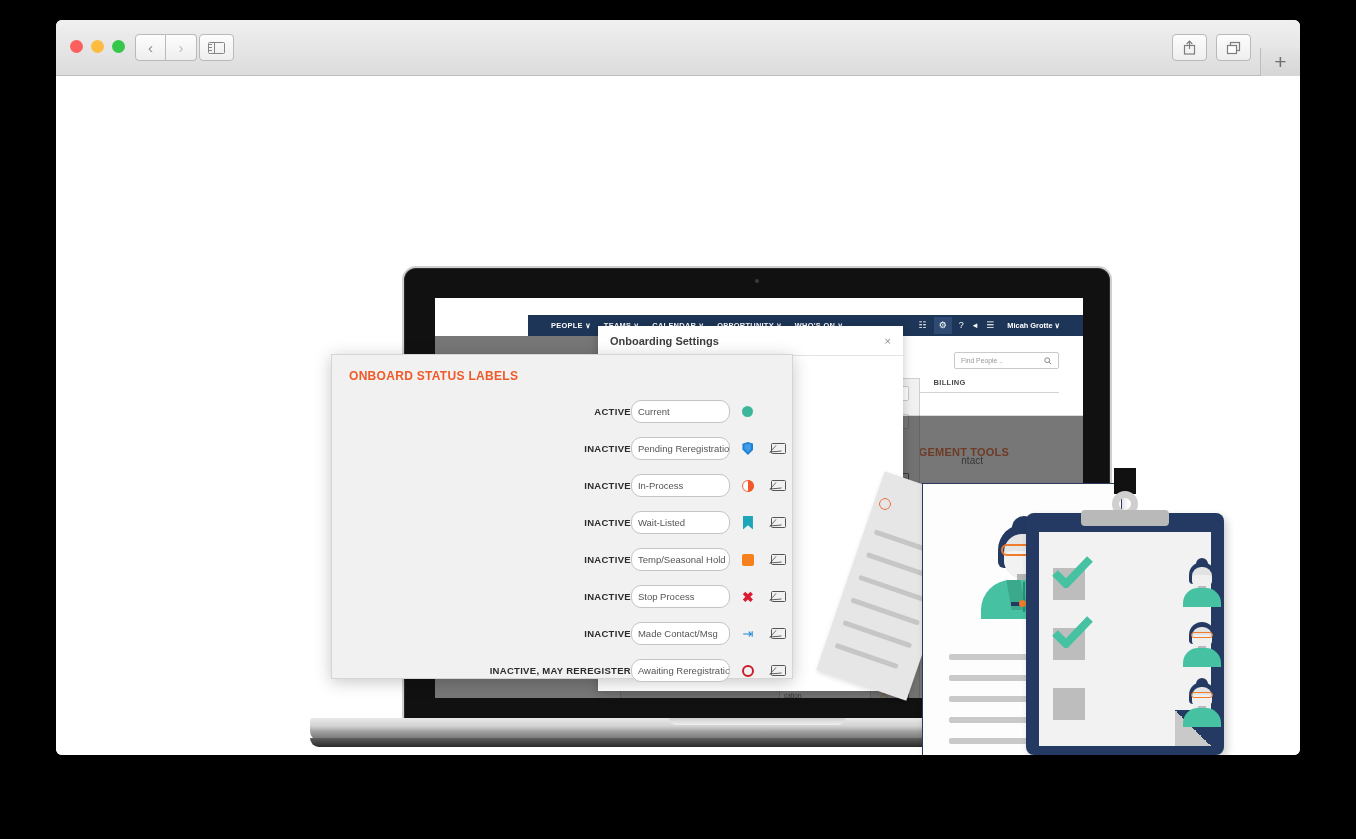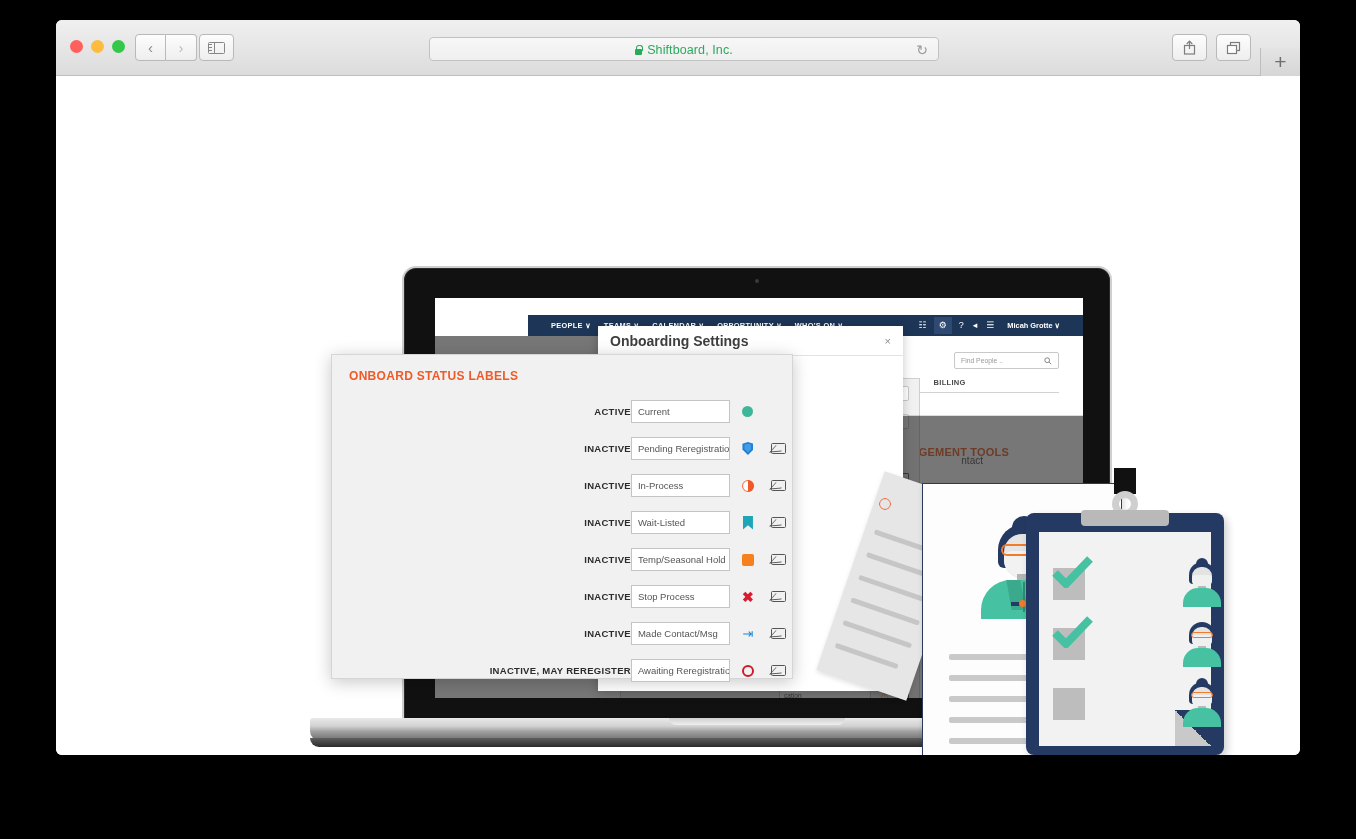--- a/index.html
+++ b/index.html
@@ -161,41 +161,41 @@
     clip-path: polygon(0 0, 0 100%, 100% 100%, 100% 22%, 72% 22%, 72% 0);
   }
 
   
   .modal {
     position:absolute; left:542px; top:250px; width:305px; height:365px;
     background:#fff; box-shadow: 0 2px 10px rgba(0,0,0,.22);
   }
   .modal-head { height:30px; border-bottom:1px solid #e3e3e3; display:flex; align-items:center;
                 justify-content:space-between; padding:0 12px; }
-  .modal-title { font-size:14px; font-weight:bold; color:#3e3e3e; }
+  .modal-title { font-size:11px; font-weight:bold; color:#3e3e3e; }
   .modal-x { font-size:11px; color:#8d8d8d; }
 
   
   .panel {
     position:absolute; left:275px; top:278px; width:462px; height:325px;
     background:#f1f1f1; border:1px solid #d5d5d5;
     box-shadow: 0 3px 16px rgba(0,0,0,.22);
   }
   .panel-title {
     position:absolute; left:17px; top:14px;
     font-size:12px; font-weight:bold; color:#f05a28; letter-spacing:.3px;
   }
   .rows { position:absolute; left:0; right:0; top:38px; }
   .row { display:flex; align-items:center; height:37px; }
   .row-label {
     width:330px; text-align:right; 
     font-size:9.5px; font-weight:bold; color:#2b2b2b; letter-spacing:.3px;
   }
   .row-input {
-    width:108px; height:23px; background:#fff; border:1px solid #c4c4c4; border-radius:0;
+    width:108px; height:23px; background:#fff; border:1px solid #c4c4c4; border-radius:10px;
     font-size:9.5px; color:#555; display:flex; align-items:center; padding:0 6px;
     white-space:nowrap; overflow:hidden;
   }
   .row-ico { width:24px; display:flex; align-items:center; justify-content:center; margin-left:7px; }
   .row-mail { width:30px; display:flex; align-items:center; justify-content:center; margin-left:6px; }
 
   .env { width:15px; height:11px; border:1.4px solid #555; border-radius:1.5px; position:relative; }
   .env:after {
     content:''; position:absolute; left:1px; top:0.6px; width:10.3px; height:5.6px;
     border-left:1.4px solid #555; border-bottom:1.4px solid #555;
@@ -293,26 +293,20 @@
 
       <div class="navbtns">
         <div class="navbtn">‹</div>
         <div class="navbtn">›</div>
       </div>
 
       <div class="sidebarbtn">
         <div class="sb-ico"></div>
       </div>
 
-      <div class="urlbar">
-        <div>
-          <span class="lock"></span><span class="url-text">Shiftboard, Inc.</span>
-        </div>
-        <div class="reload">↻</div>
-      </div>
 
       <div class="tb-right">
         <div class="tb-btn">
           <svg width="13" height="15" viewBox="0 0 13 15">
             <rect x="1.5" y="5.5" width="10" height="8.5" fill="none" stroke="#7d7d7d" stroke-width="1.2"></rect>
             <line x1="6.5" y1="1.2" x2="6.5" y2="9" stroke="#7d7d7d" stroke-width="1.2"></line>
             <polyline points="3.7,4 6.5,1.2 9.3,4" fill="none" stroke="#7d7d7d" stroke-width="1.2"></polyline>
           </svg>
         </div>
         <div class="tb-btn">

